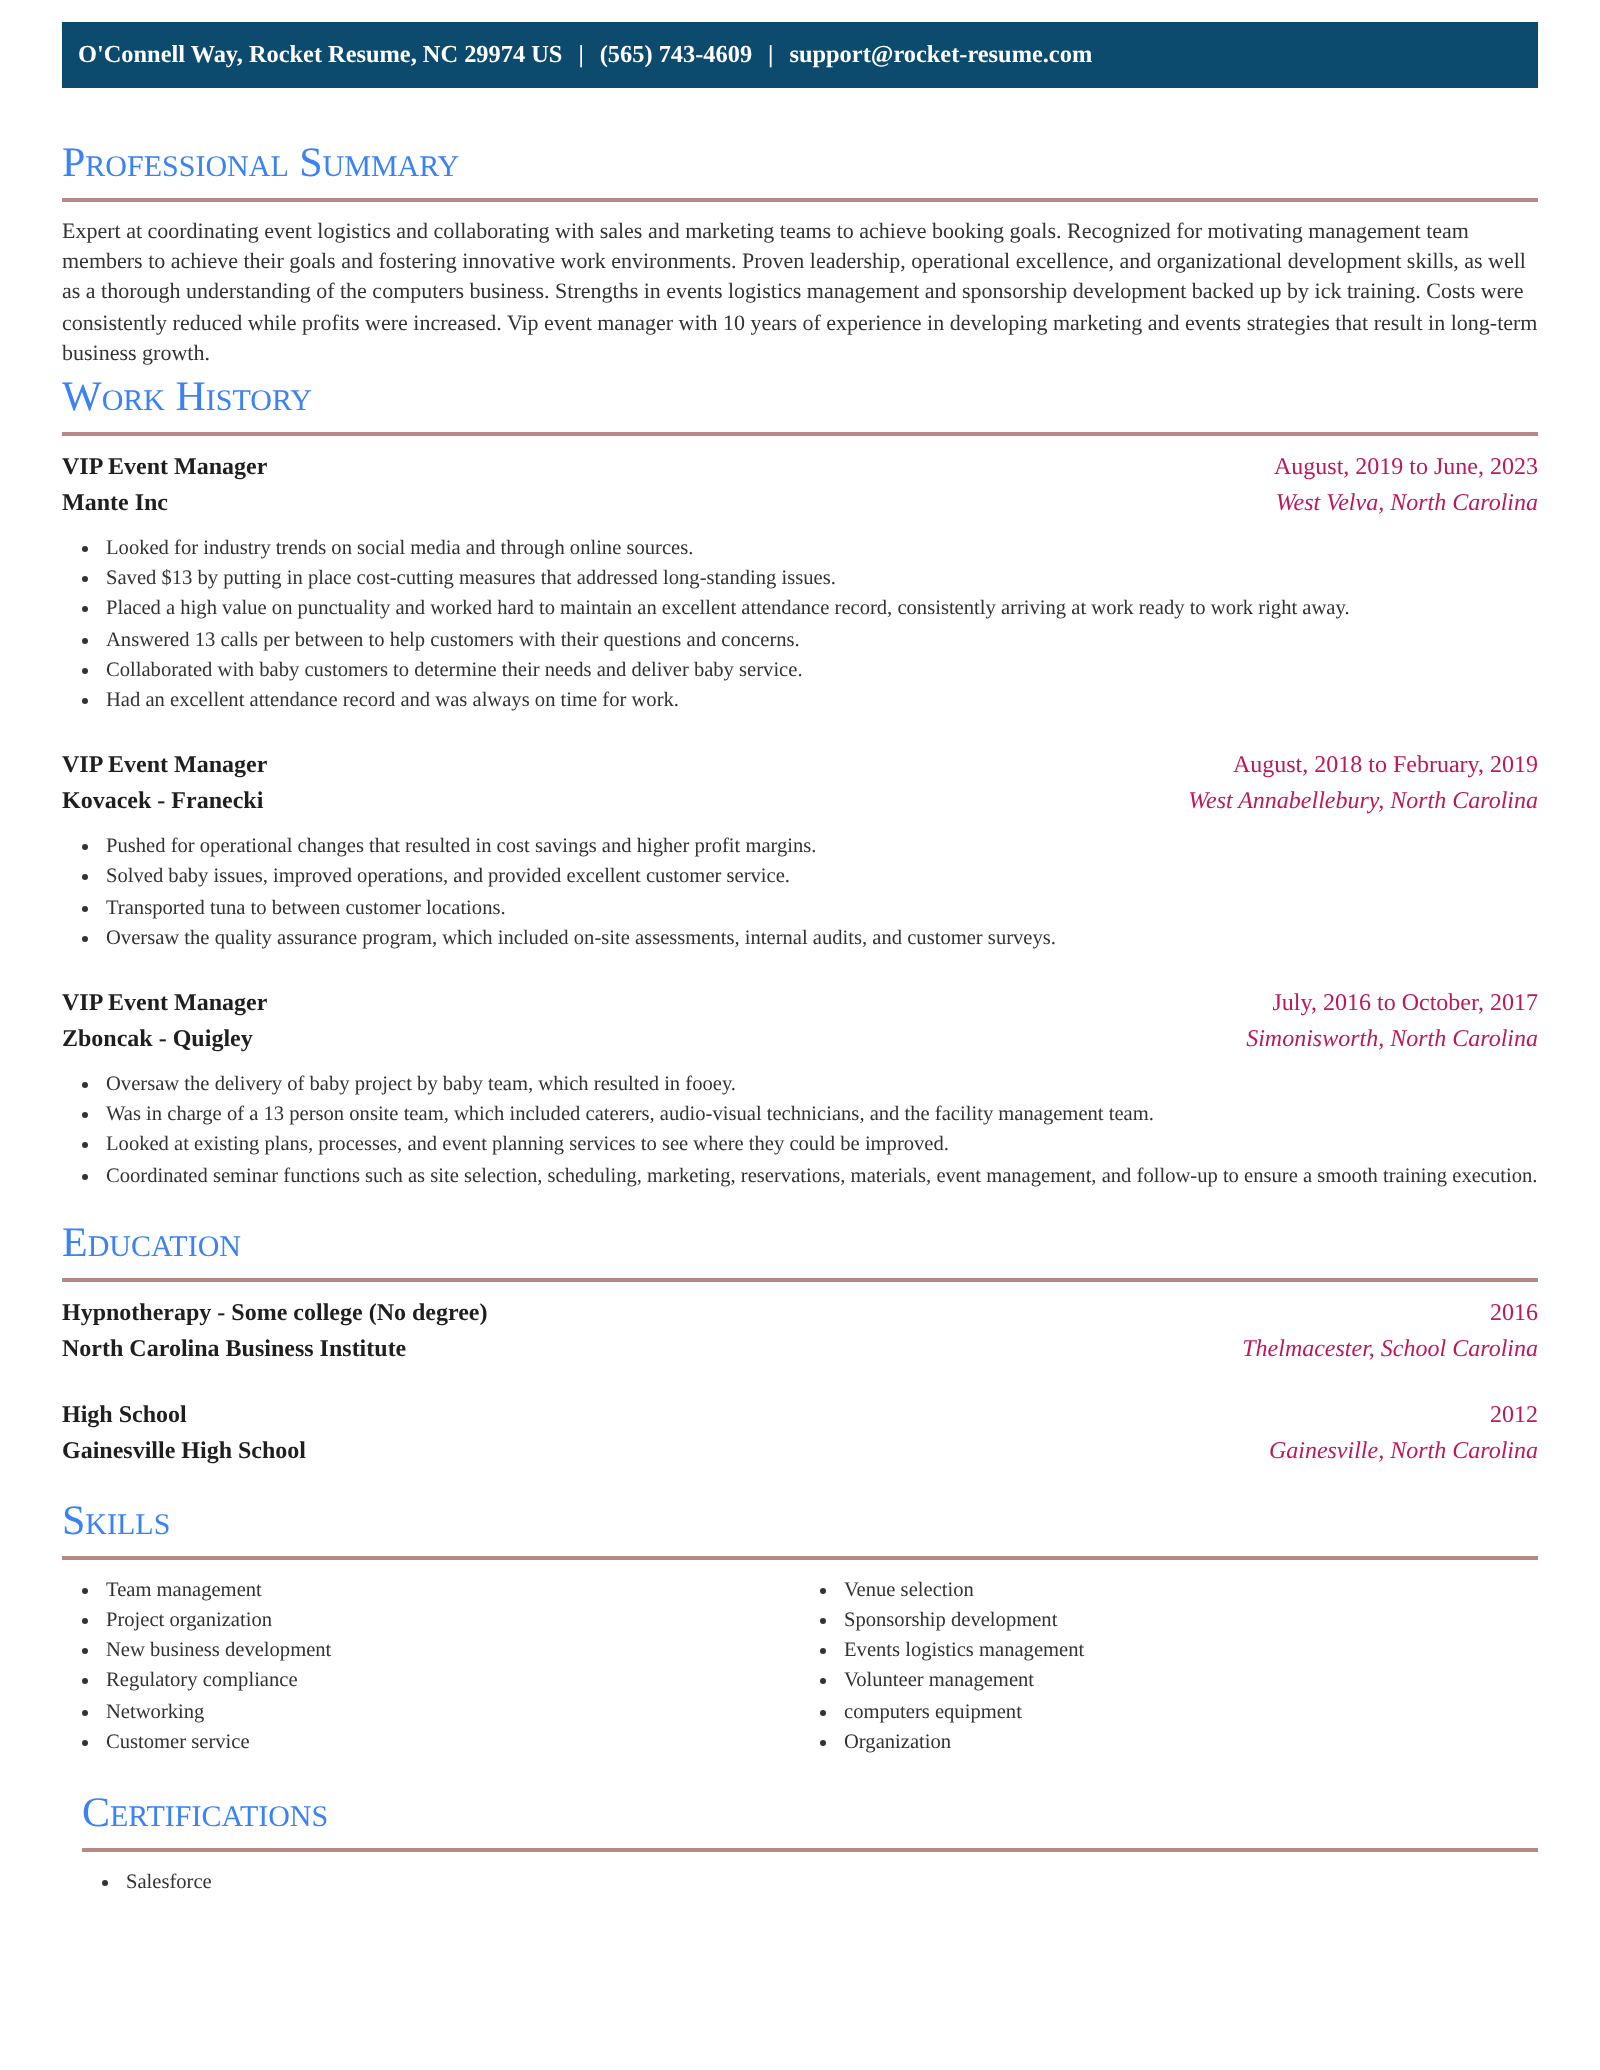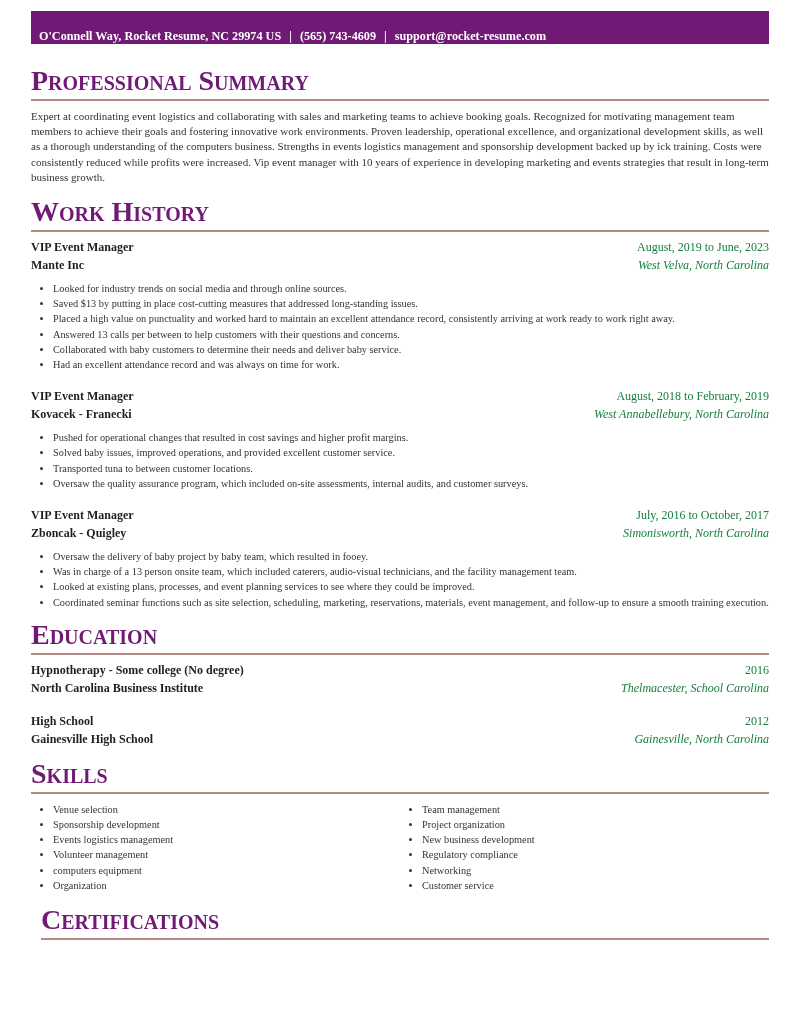--- a/index.html
+++ b/index.html
@@ -1,30 +1,30 @@
 <!DOCTYPE html>
 <html><head>
 <meta charset="utf-8">
 <style>
   html, body { margin: 0; padding: 0; background: #ffffff; }
   body { width: 800px; height: 1035px; overflow: hidden; font-family: "Liberation Serif", "DejaVu Serif", serif; color: #222; }
   .page { position: relative; padding: 0 31px; }
   .title { margin: 0; padding-top: 27px; font-size: 43px; line-height: 48px; font-weight: bold; color: #1e1e1e; letter-spacing: -0.3px; }
   .title .accent { color: #a3302d; }
-  .contact { margin-top: 11px; height: 33px; background: #701a75; color: #fff; font-weight: bold; font-size: 12.2px; display: flex; align-items: flex-end; padding-left: 8px; box-sizing: border-box; }
+  .contact { margin-top: 11px; height: 33px; background: #0c4a6e; color: #fff; font-weight: bold; font-size: 12.2px; display: flex; align-items: center; padding-left: 8px; box-sizing: border-box; }
   .contact .sep { padding: 0 8px; }
-  .section-head { margin: 0; font-size: 28px; font-weight: bold; font-variant: small-caps; color: #701a75; line-height: 26px; }
+  .section-head { margin: 0; font-size: 21px; font-weight: normal; font-variant: small-caps; color: #3b82f6; line-height: 26px; }
   .rule { height: 2px; background: #b88884; margin-top: 5px; }
   .summary-head { margin-top: 24px; }
   .summary { margin: 8px 0 0 0; font-size: 11px; line-height: 15.2px; color: #333; }
-  .work-head { margin-top: 14px; }
+  .work-head { }
   .job { margin-top: 8px; }
   .row { display: flex; justify-content: space-between; align-items: baseline; }
   .row .left { font-weight: bold; font-size: 12px; color: #1f1f1f; }
-  .row .right { font-size: 12px; color: #15803d; }
+  .row .right { font-size: 12px; color: #be185d; }
   .row .right.italic { font-style: italic; }
   .row + .row { margin-top: 3px; }
   ul.bullets { margin: 8px 0 0 0; padding-left: 22px; font-size: 10.3px; line-height: 15.2px; color: #333; }
   ul.bullets li { padding-left: 0; }
   .job + .job { margin-top: 17px; }
   .edu-head { margin-top: 12px; }
   .edu { margin-top: 8px; }
   .edu + .edu { margin-top: 18px; }
   .skills-head { margin-top: 14px; }
   .skills { display: flex; margin-top: 8px; }
@@ -134,36 +134,39 @@
         <span class="right italic">Gainesville, North Carolina</span>
       </div>
     </div>
   </div>
 
   <div class="skills-head">
     <h2 class="section-head">Skills</h2>
     <div class="rule"></div>
     <div class="skills">
       <ul>
+        <li>Team management</li>
+        <li>Project organization</li>
+        <li>New business development</li>
+        <li>Regulatory compliance</li>
+        <li>Networking</li>
+        <li>Customer service</li>
+      </ul>
+      <ul>
         <li>Venue selection</li>
         <li>Sponsorship development</li>
         <li>Events logistics management</li>
         <li>Volunteer management</li>
         <li>computers equipment</li>
         <li>Organization</li>
       </ul>
-      <ul>
-        <li>Team management</li>
-        <li>Project organization</li>
-        <li>New business development</li>
-        <li>Regulatory compliance</li>
-        <li>Networking</li>
-        <li>Customer service</li>
-      </ul>
     </div>
   </div>
 
   <div class="cert-head">
     <h2 class="section-head">Certifications</h2>
     <div class="rule"></div>
+    <ul class="bullets">
+      <li>Salesforce</li>
+    </ul>
   </div>
 
 </div>
 
 </body></html>

